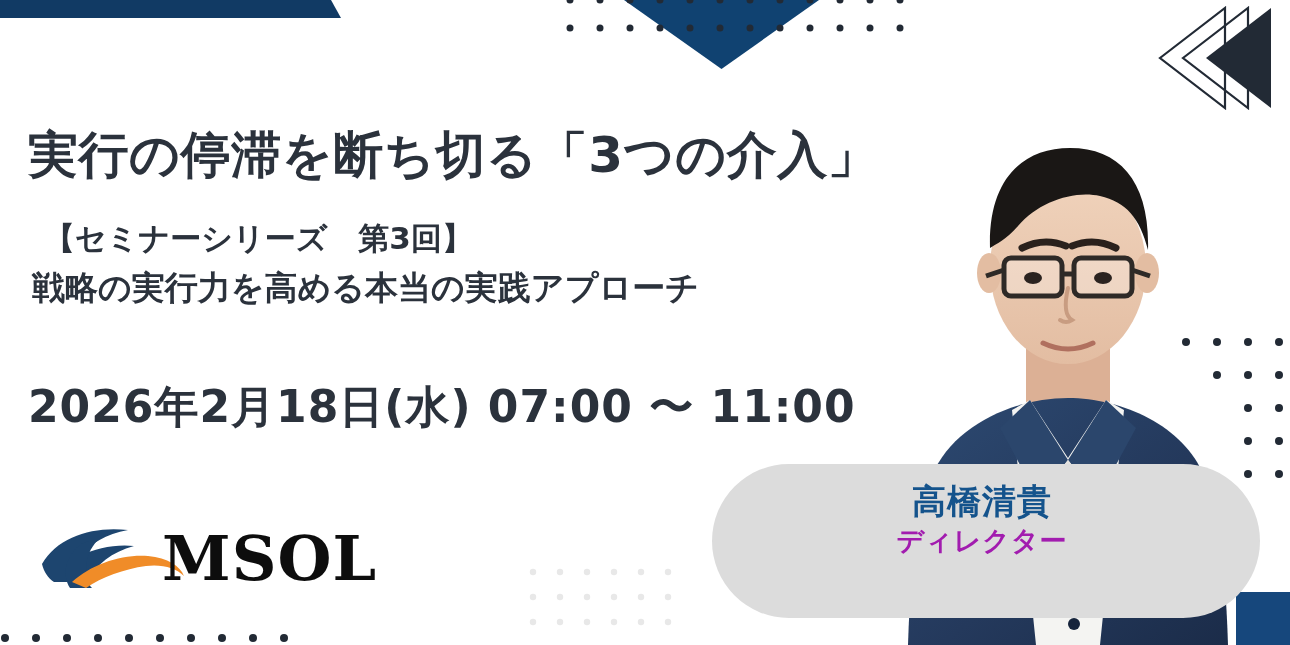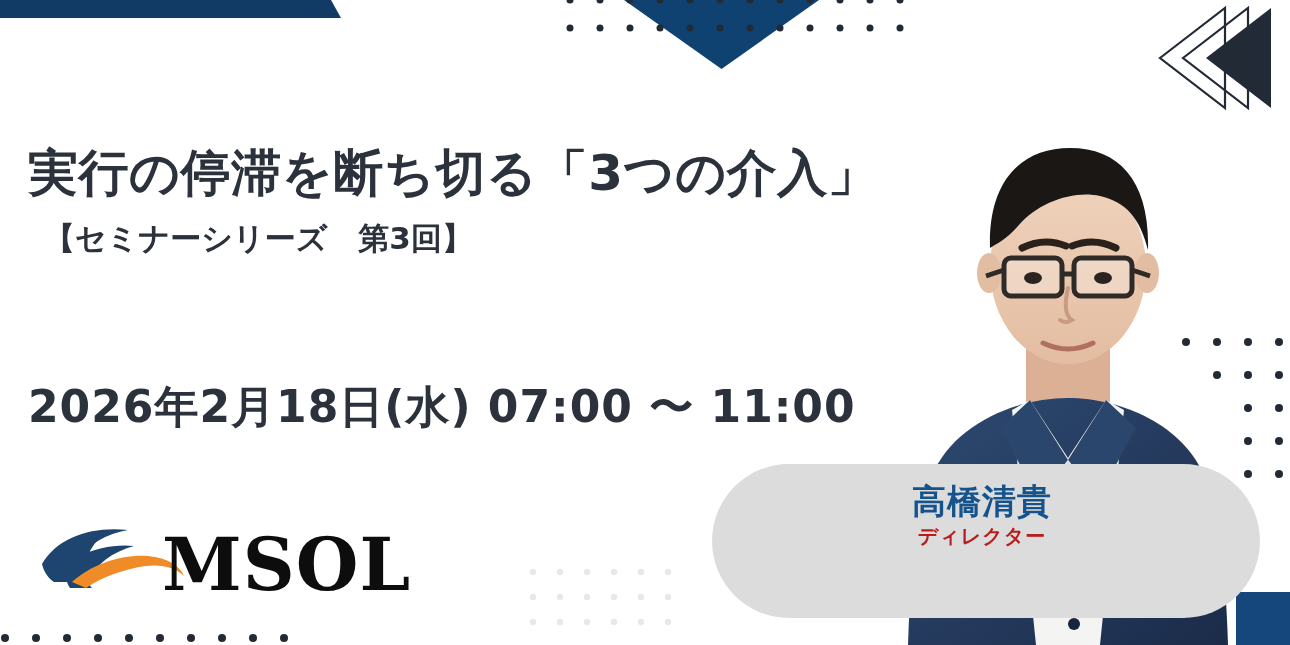--- a/index.html
+++ b/index.html
@@ -60,21 +60,21 @@
     top: 592px;
     width: 54px;
     height: 53px;
     background: #16477c;
   }
 
   
   .headline {
     position: absolute;
     left: 28px;
-    top: 140px;
+    top: 122px;
     font-size: 50px;
     font-weight: bold;
     color: #2b323c;
     letter-spacing: 0.5px;
     white-space: nowrap;
   }
   .sub1 {
     position: absolute;
     left: 44px;
     top: 218px;
@@ -109,21 +109,21 @@
     left: 36px;
     top: 524px;
     width: 320px;
     height: 70px;
   }
   .logo-text {
     position: absolute;
     left: 162px;
     top: 522px;
     font-family: "DejaVu Serif", "Liberation Serif", serif;
-    font-size: 72px;
+    font-size: 62px;
     font-weight: bold;
     color: #0d0d0d;
     letter-spacing: 1px;
     white-space: nowrap;
   }
 
   
   .portrait {
     position: absolute;
     left: 888px;
@@ -153,23 +153,23 @@
     letter-spacing: 1px;
   }
   .speaker-dept {
     font-size: 23px;
     font-weight: bold;
     color: #2b323c;
     line-height: 1.3;
     letter-spacing: 0.5px;
   }
   .speaker-title {
-    font-size: 20px;
-    font-weight: bold;
-    color: #b91c1c;
+    font-size: 27px;
+    font-weight: bold;
+    color: #a21caf;
     line-height: 1.35;
     letter-spacing: 1px;
   }
 </style>
 </head>
 <body>
 
 <div id="banner">
 
   <div class="top-band"></div>
@@ -207,20 +207,21 @@
 
   <svg class="tri-wrap" viewBox="0 0 160 120">
     <polygon points="30,58 95,8 95,108" fill="none" stroke="#222a35" stroke-width="2.2"></polygon>
     <polygon points="53,58 118,8 118,108" fill="none" stroke="#222a35" stroke-width="2.2"></polygon>
     <polygon points="76,58 141,8 141,108" fill="#222a35"></polygon>
   </svg>
 
   <div class="headline">実行の停滞を断ち切る「3つの介入」</div>
 
   <div class="sub1">【セミナーシリーズ　第3回】</div>
+  <div class="sub2">戦略の実行力を高める本当の実践アプローチ</div>
 
   <div class="datetime">2026年2月18日(水) 07:00 〜 11:00</div>
 
   <svg class="logo" viewBox="0 0 320 70">
     <path d="M6 40 C22 12 58 2 92 6 C70 10 54 20 44 32 C60 24 80 20 98 22 C76 28 60 40 52 58 L18 58 C12 54 8 48 6 40 Z" fill="#1d456f"></path>
     <path d="M30 44 C34 26 46 16 62 16 C54 24 50 34 50 46 C50 54 52 60 56 64 L34 64 C30 58 29 51 30 44 Z" fill="#1d456f"></path>
     <path d="M36 58 C56 40 86 30 112 32 C132 34 144 42 148 52 C140 44 126 40 110 42 C88 45 66 53 50 64 Z" fill="#f08c28"></path>
   </svg>
   <div class="logo-text">MSOL</div>
 

